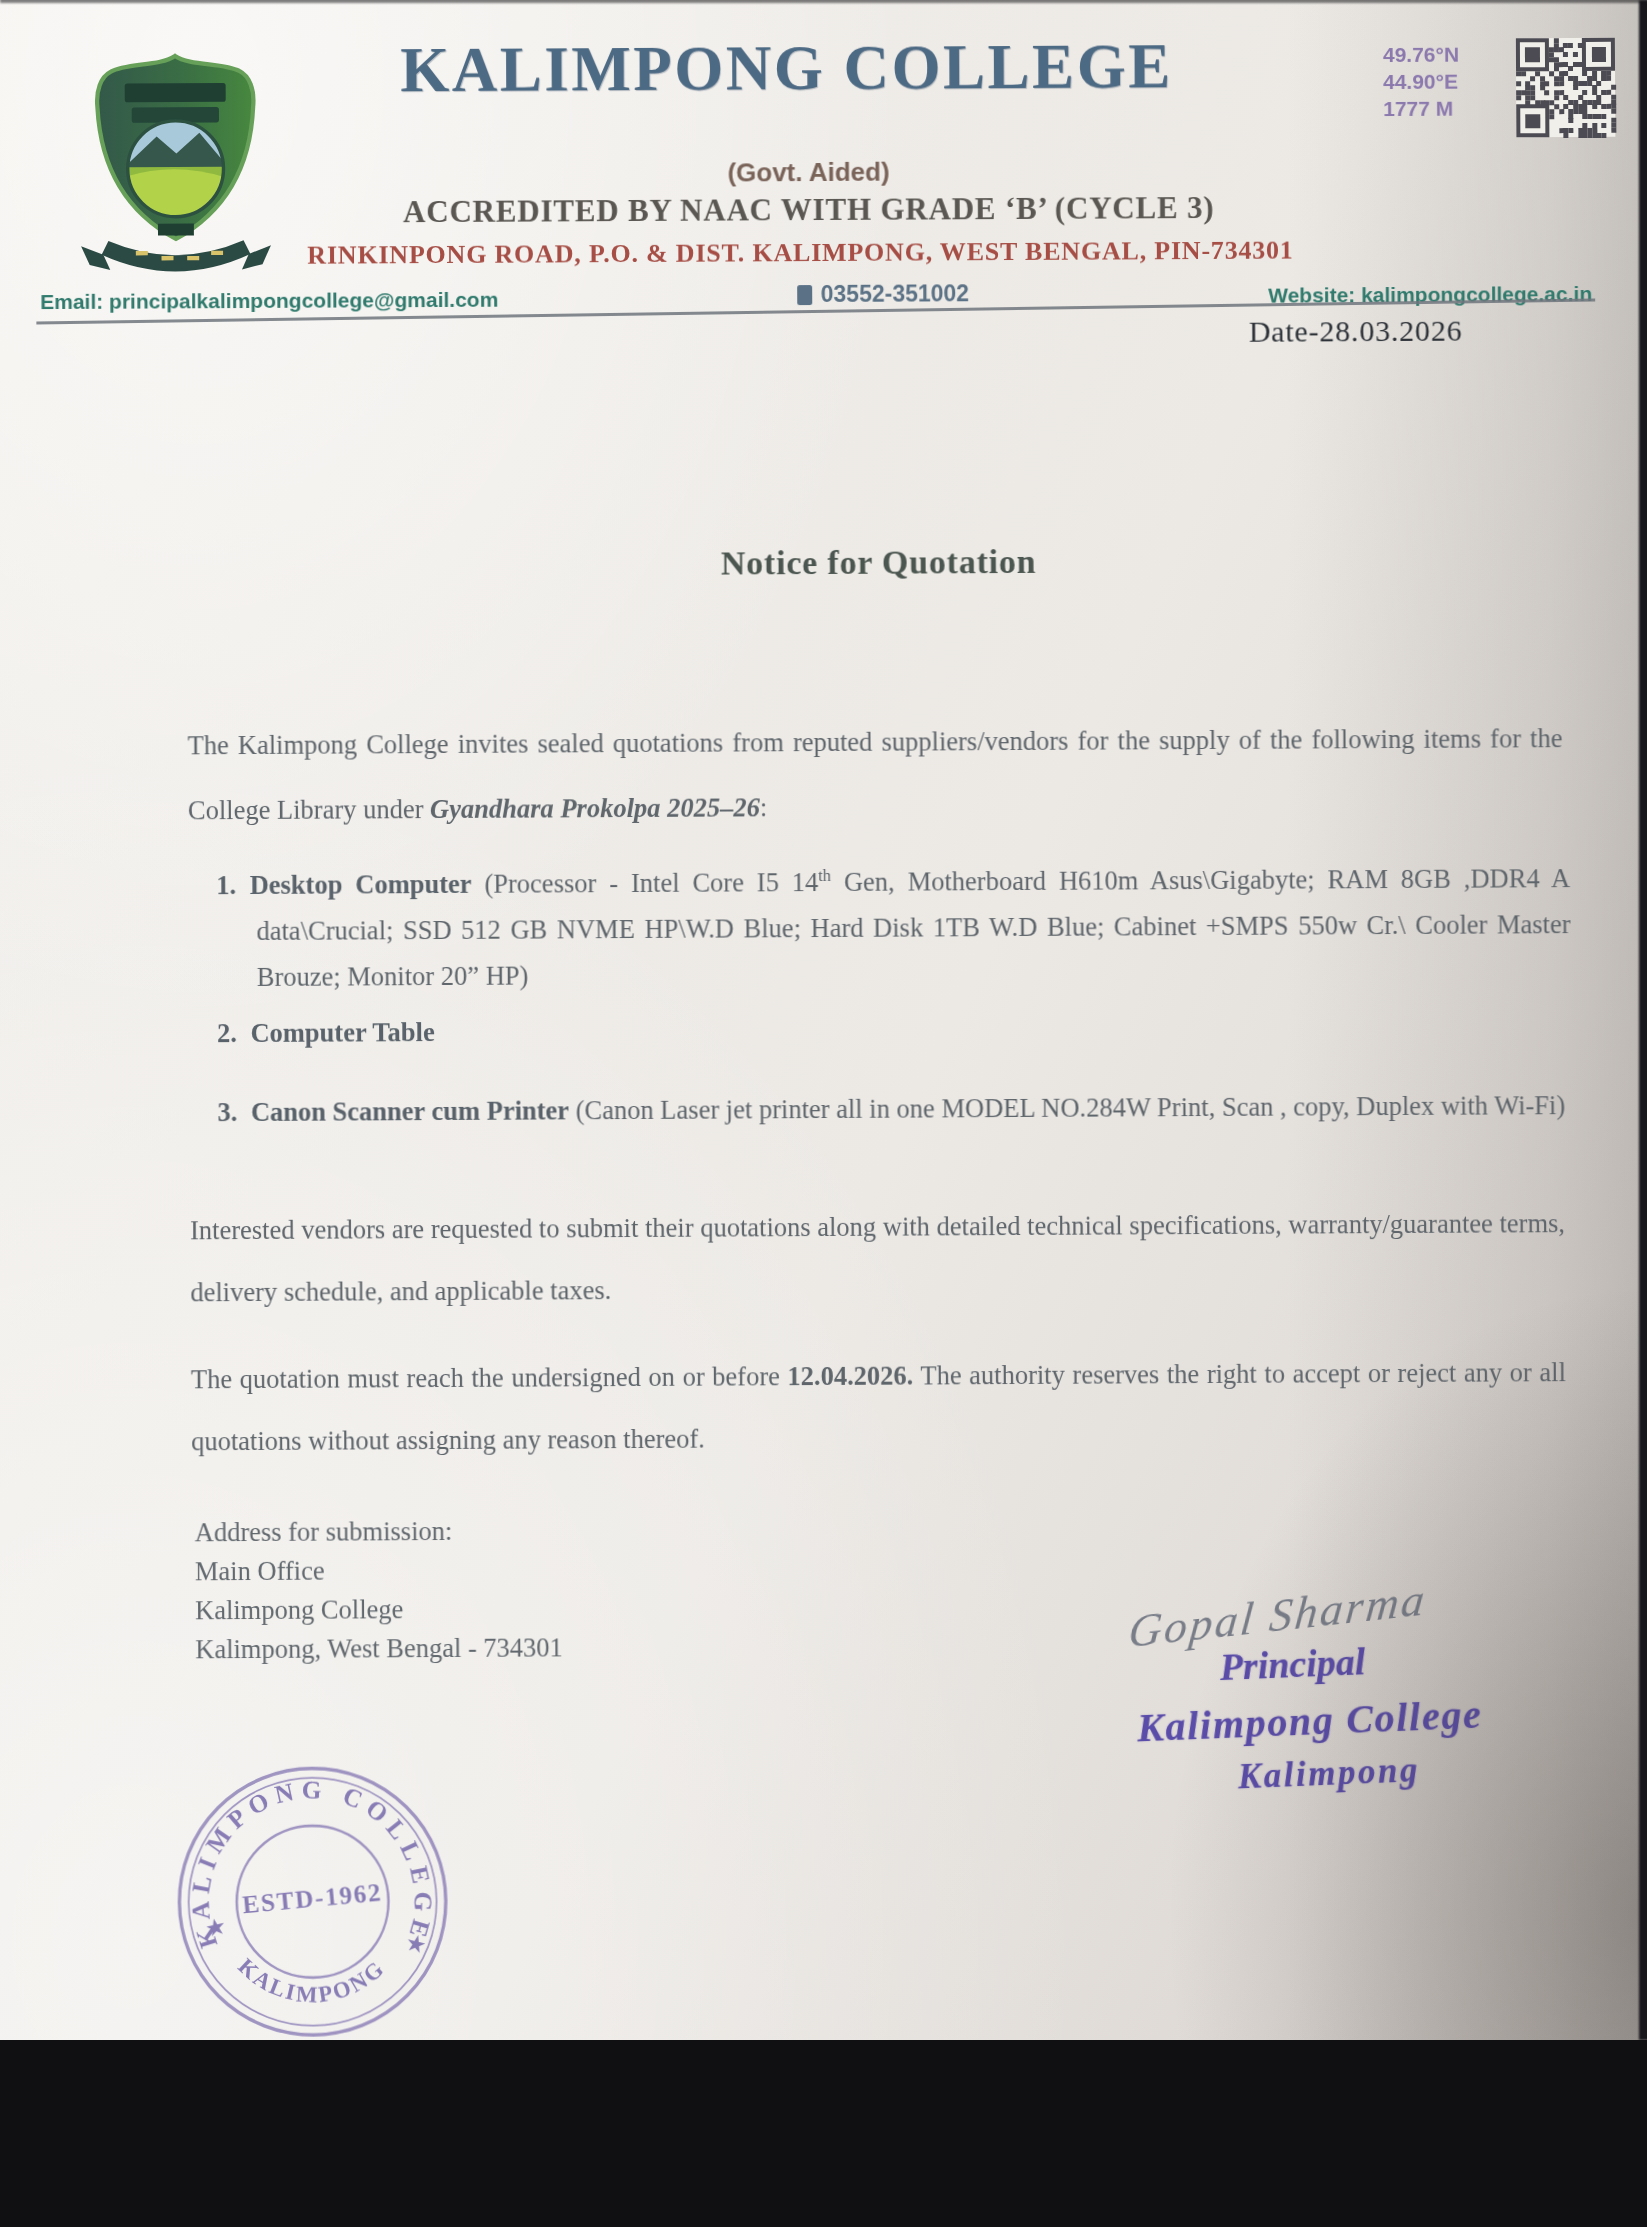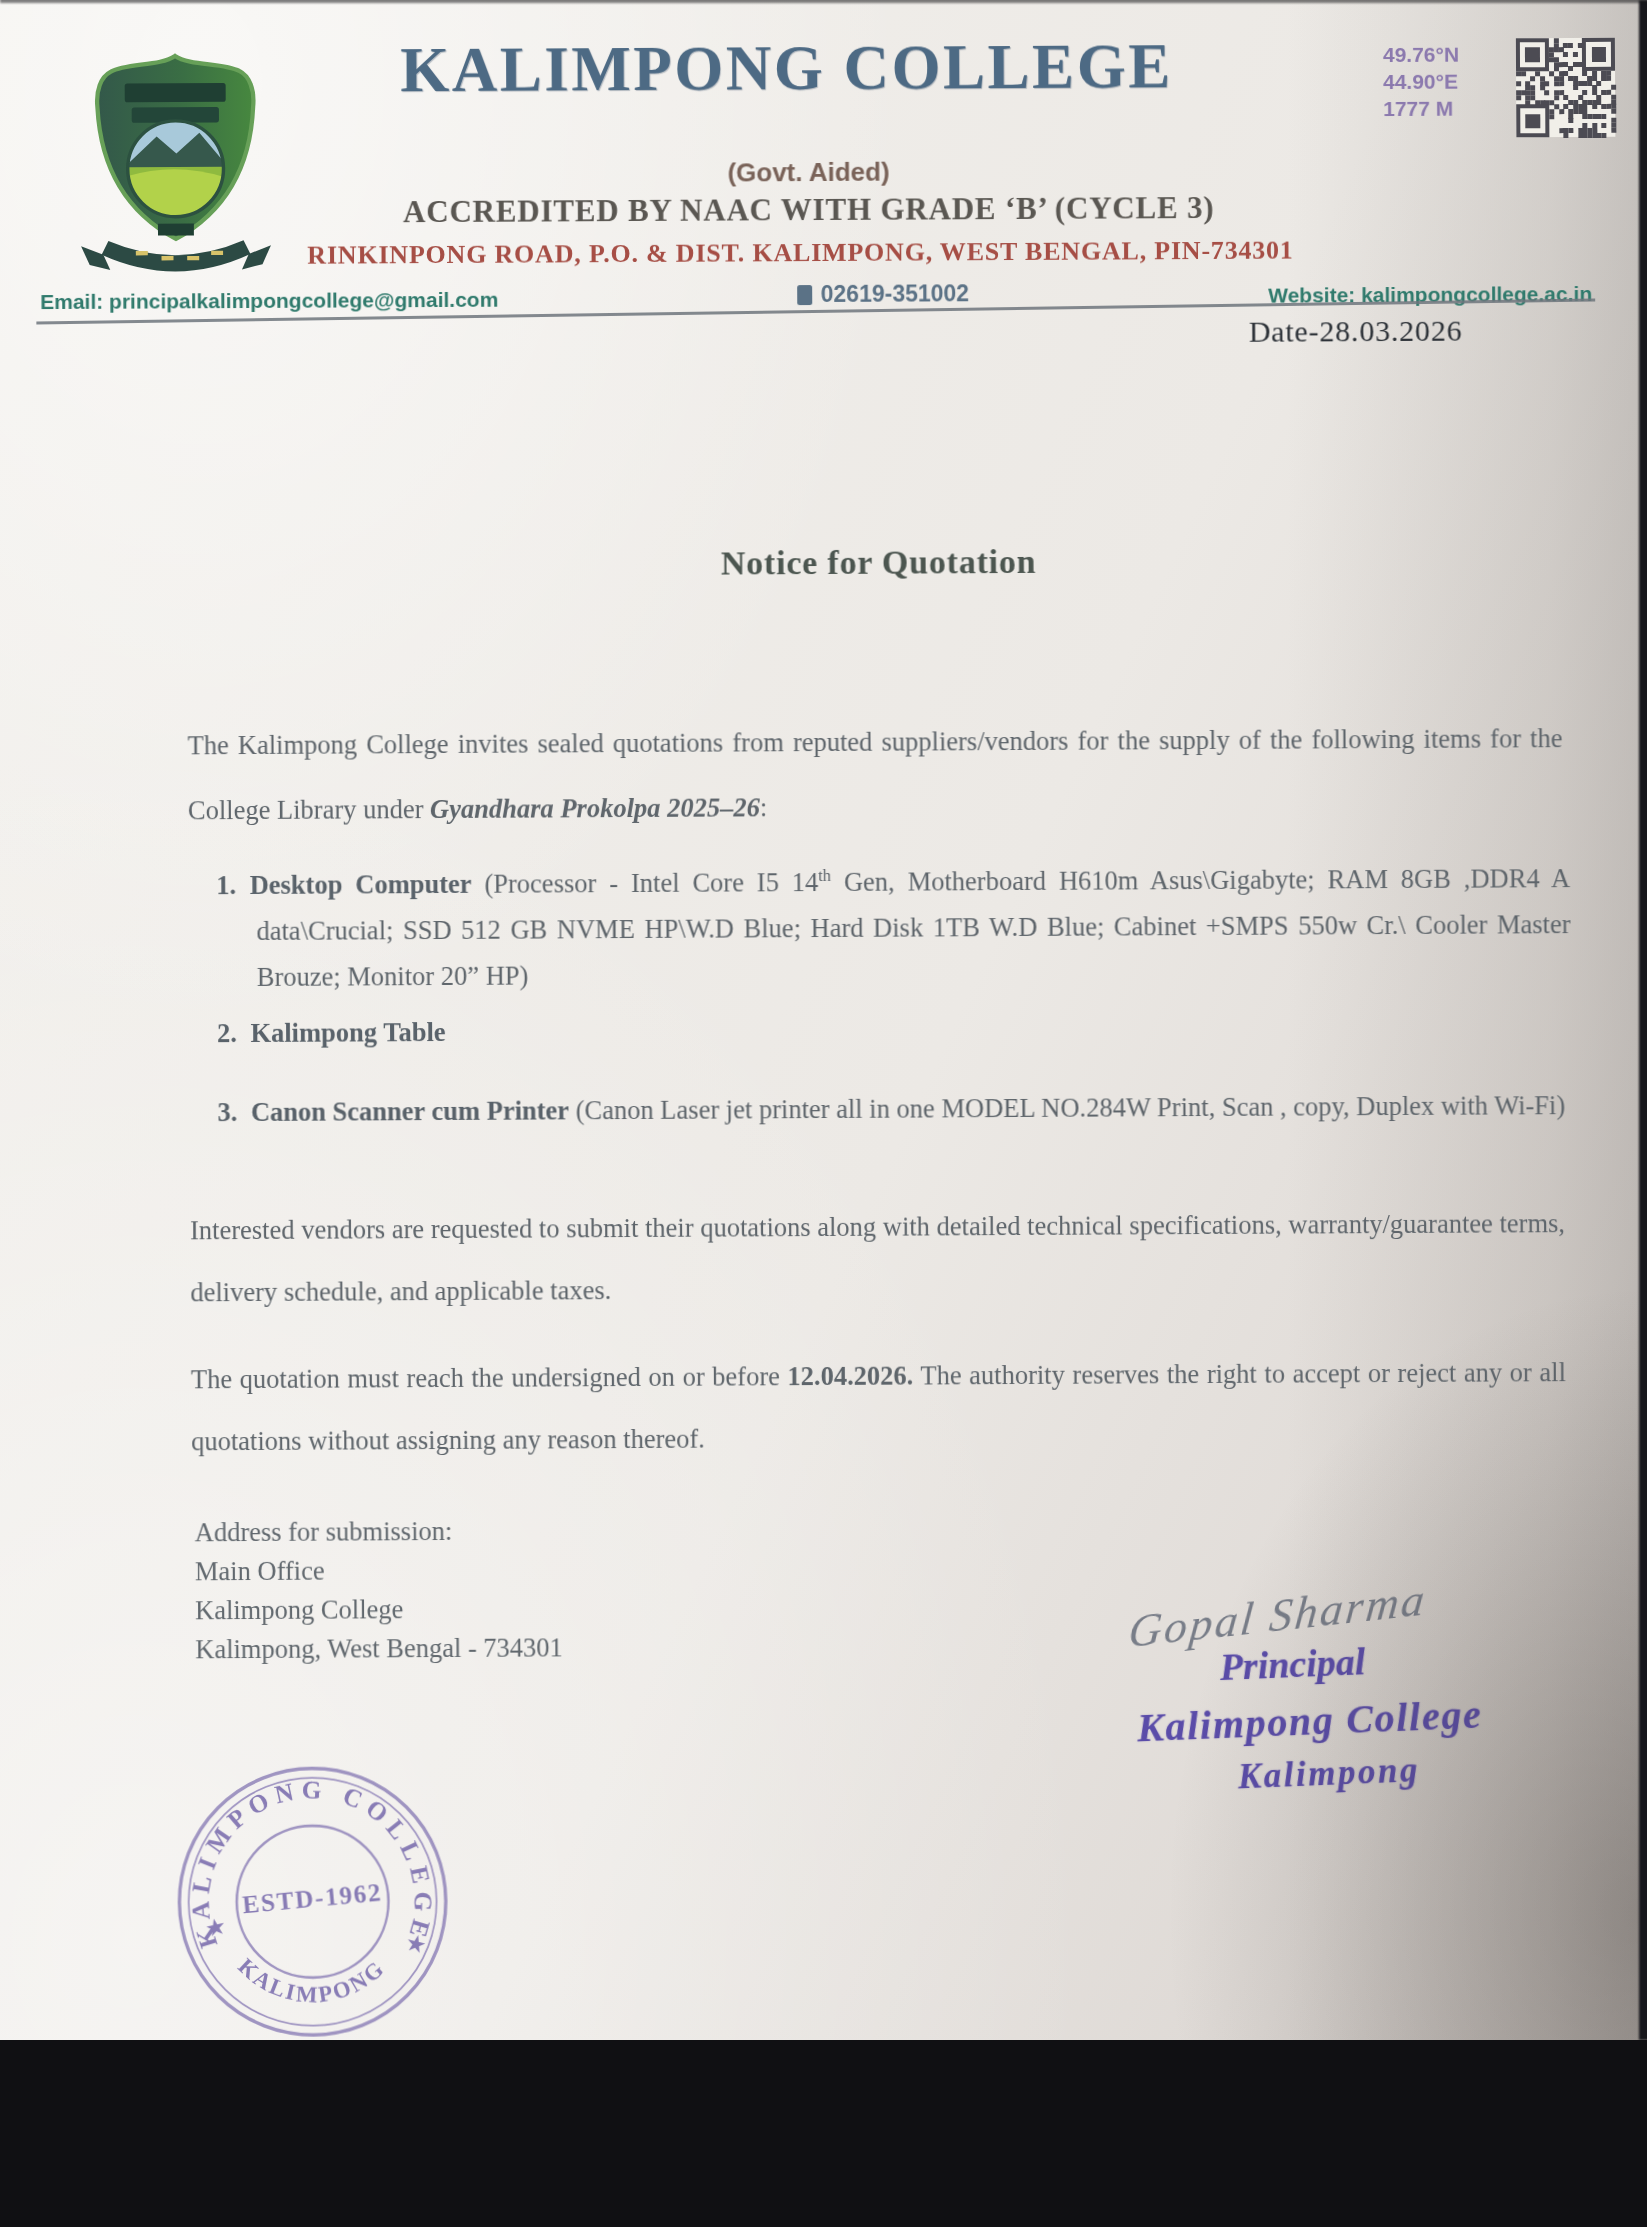--- a/index.html
+++ b/index.html
@@ -266,40 +266,40 @@
       </div>
 
     <div class="govt soft">(Govt. Aided)</div>
     <div class="accred soft">ACCREDITED BY NAAC WITH GRADE ‘B’ (CYCLE 3)</div>
     <div class="street soft">RINKINPONG ROAD, P.O. &amp; DIST. KALIMPONG, WEST BENGAL, PIN-734301</div>
 
     <div class="contact soft">
       <span class="email">Email: principalkalimpongcollege@gmail.com</span>
       <span class="phone">
         <span class="phone-icon"></span>
-        <span>02619-351002</span>
+        <span>03552-351002</span>
       </span>
       <span class="website">Website: kalimpongcollege.ac.in</span>
     </div>
     <div class="rule"></div>
 
     <div class="date soft">Date-28.03.2026</div>
 
     <div class="title soft">Notice for Quotation</div>
 
     <div class="para p1 soft">
       <span>The Kalimpong College invites sealed quotations from reputed suppliers/vendors for the supply of the following items for the College Library under </span><span class="em-bold">Gyandhara Prokolpa 2025–26</span><span>:</span>
     </div>
 
     <div class="item soft" style="top:853px;line-height:46px">
       <span class="num">1.</span><span class="iname">Desktop Computer</span><span> (Processor - Intel Core I5 14</span><sup>th</sup><span> Gen, Motherboard H610m Asus\Gigabyte; RAM 8GB ,DDR4 A data\Crucial; SSD 512 GB NVME HP\W.D Blue; Hard Disk 1TB W.D Blue; Cabinet +SMPS 550w Cr.\ Cooler Master Brouze; Monitor 20” HP)</span>
     </div>
 
     <div class="item soft" style="top:1008px;line-height:45px">
-      <span class="num">2.</span><span class="iname">Kalimpong Table</span>
+      <span class="num">2.</span><span class="iname">Computer Table</span>
     </div>
 
     <div class="item soft" style="top:1087px;line-height:45px">
       <span class="num">3.</span><span class="iname">Canon Scanner cum Printer</span><span> (Canon Laser jet printer all in one MODEL NO.284W Print, Scan , copy, Duplex with Wi-Fi)</span>
     </div>
 
     <div class="para p2 soft">Interested vendors are requested to submit their quotations along with detailed technical specifications, warranty/guarantee terms, delivery schedule, and applicable taxes.</div>
 
     <div class="para p3 soft">
       <span>The quotation must reach the undersigned on or before </span><span class="bold">12.04.2026.</span><span> The authority reserves the right to accept or reject any or all quotations without assigning any reason thereof.</span>

